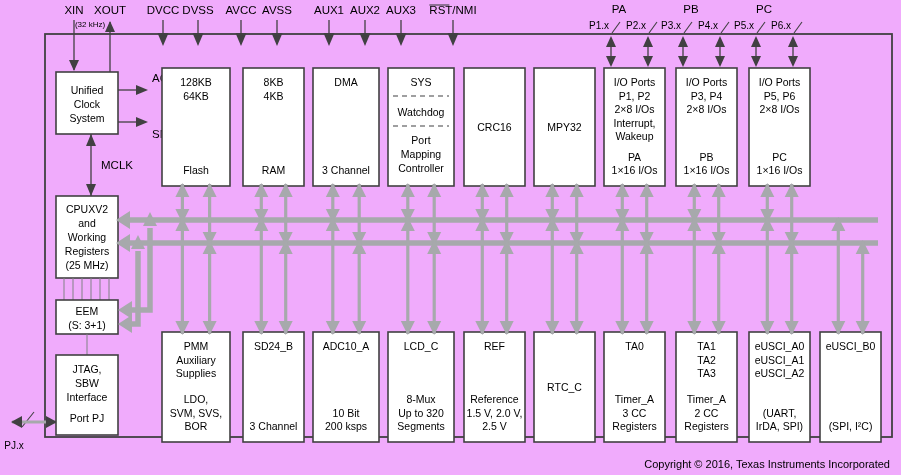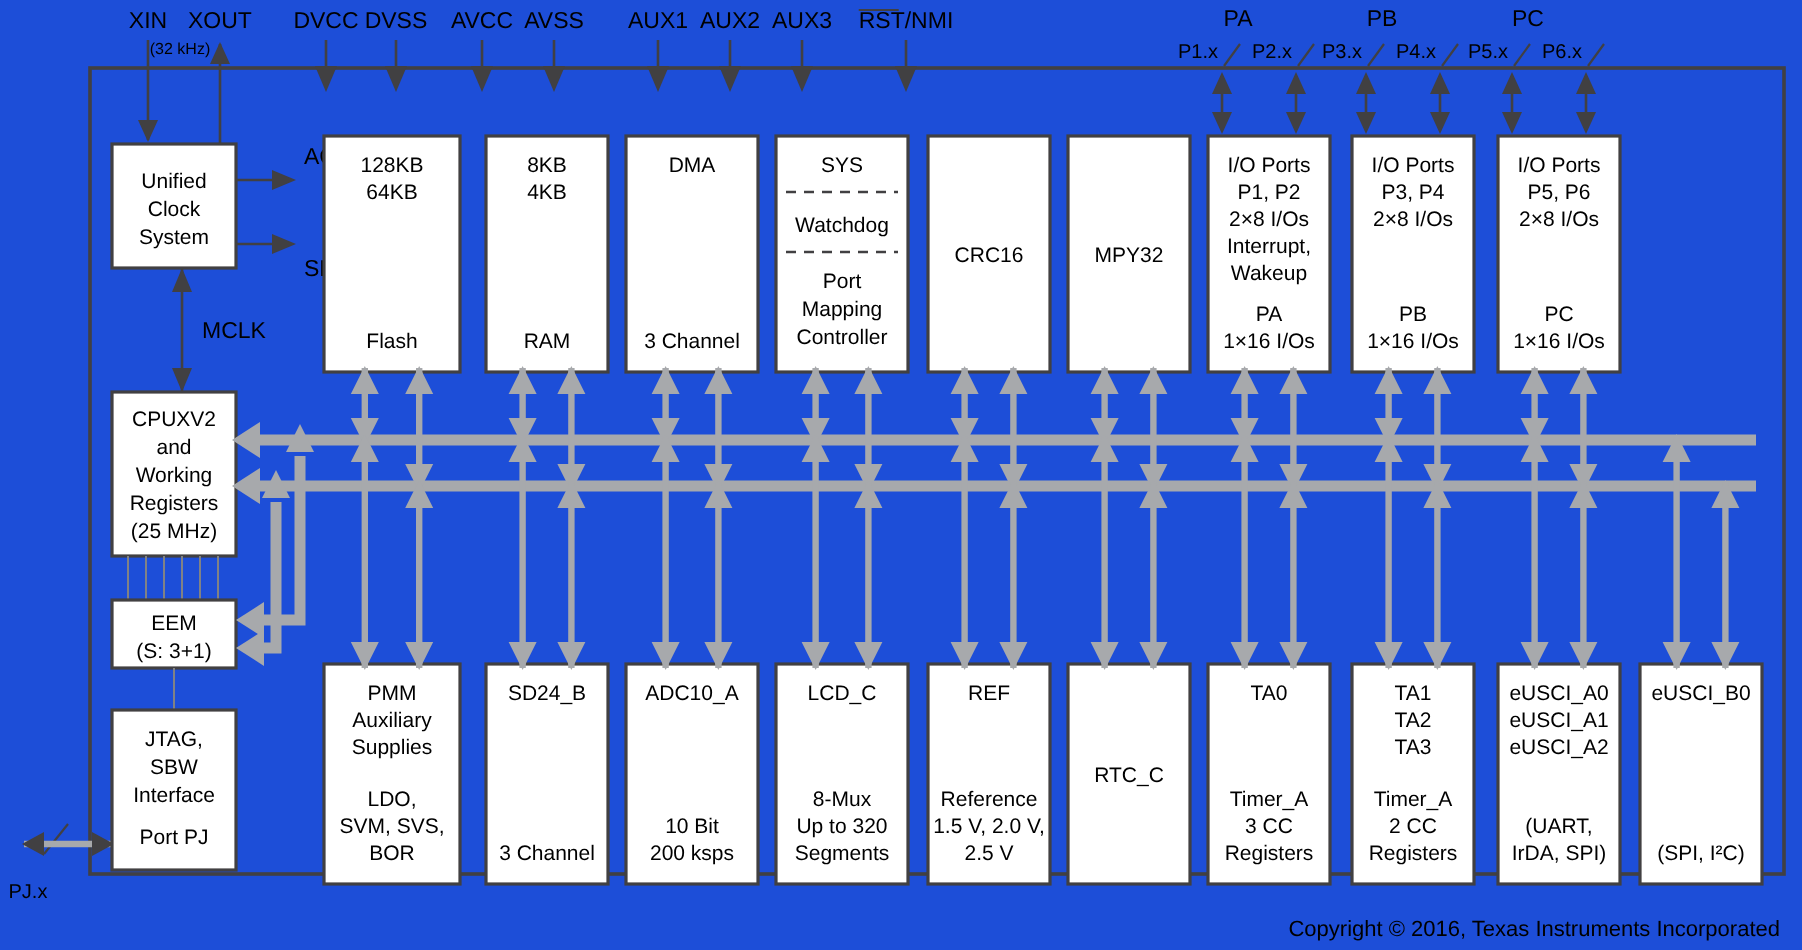--- a/index.html
+++ b/index.html
@@ -8,21 +8,21 @@
     padding: 0;
     background: #ffffff;
   }
   body {
     font-family: "Liberation Sans", sans-serif;
   }
   #stage {
     position: relative;
     width: 901px;
     height: 475px;
-    background: #1d4ed8;
+    background: #f0abfc;
     overflow: hidden;
   }
   #stage svg {
     position: absolute;
     left: 0;
     top: 0;
   }
   .blk-text {
     font-family: "Liberation Sans", sans-serif;
     font-size: 10.5px;

